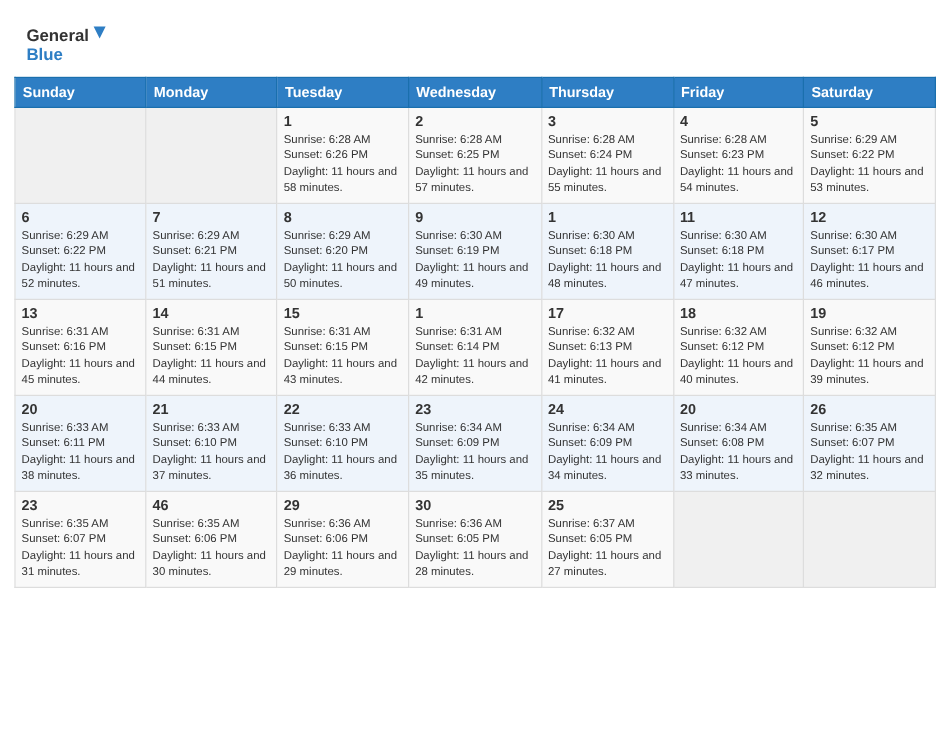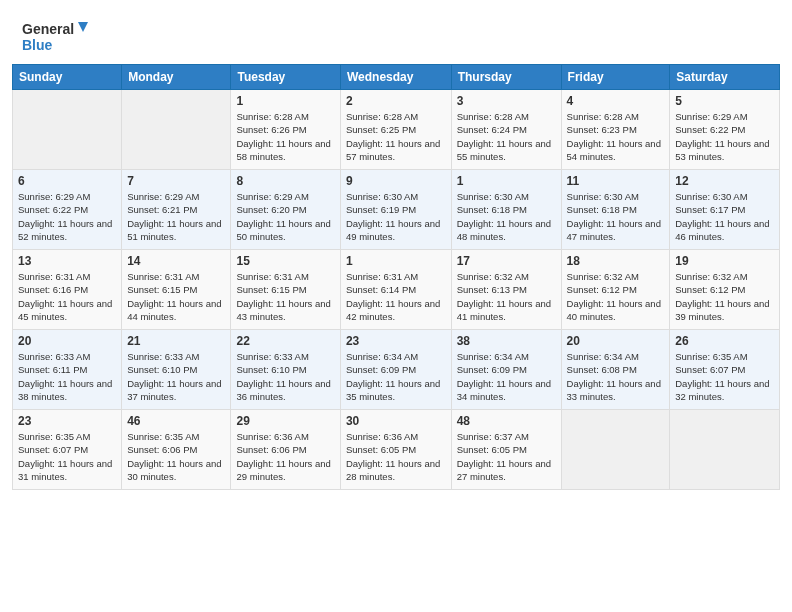--- a/index.html
+++ b/index.html
@@ -219,21 +219,21 @@
             </td>
             <td>
               <div class="day-num">22</div>
               <div class="day-info">Sunrise: 6:33 AM<br>Sunset: 6:10 PM<br>Daylight: 11 hours and 36 minutes.</div>
             </td>
             <td>
               <div class="day-num">23</div>
               <div class="day-info">Sunrise: 6:34 AM<br>Sunset: 6:09 PM<br>Daylight: 11 hours and 35 minutes.</div>
             </td>
             <td>
-              <div class="day-num">38</div>
+              <div class="day-num">24</div>
               <div class="day-info">Sunrise: 6:34 AM<br>Sunset: 6:09 PM<br>Daylight: 11 hours and 34 minutes.</div>
             </td>
             <td>
               <div class="day-num">20</div>
               <div class="day-info">Sunrise: 6:34 AM<br>Sunset: 6:08 PM<br>Daylight: 11 hours and 33 minutes.</div>
             </td>
             <td>
               <div class="day-num">26</div>
               <div class="day-info">Sunrise: 6:35 AM<br>Sunset: 6:07 PM<br>Daylight: 11 hours and 32 minutes.</div>
             </td>
@@ -249,21 +249,21 @@
             </td>
             <td>
               <div class="day-num">29</div>
               <div class="day-info">Sunrise: 6:36 AM<br>Sunset: 6:06 PM<br>Daylight: 11 hours and 29 minutes.</div>
             </td>
             <td>
               <div class="day-num">30</div>
               <div class="day-info">Sunrise: 6:36 AM<br>Sunset: 6:05 PM<br>Daylight: 11 hours and 28 minutes.</div>
             </td>
             <td>
-              <div class="day-num">48</div>
+              <div class="day-num">25</div>
               <div class="day-info">Sunrise: 6:37 AM<br>Sunset: 6:05 PM<br>Daylight: 11 hours and 27 minutes.</div>
             </td>
             <td class="empty"></td>
             <td class="empty"></td>
           </tr>
         </tbody>
     </table>
   </div>
 </div>
 

